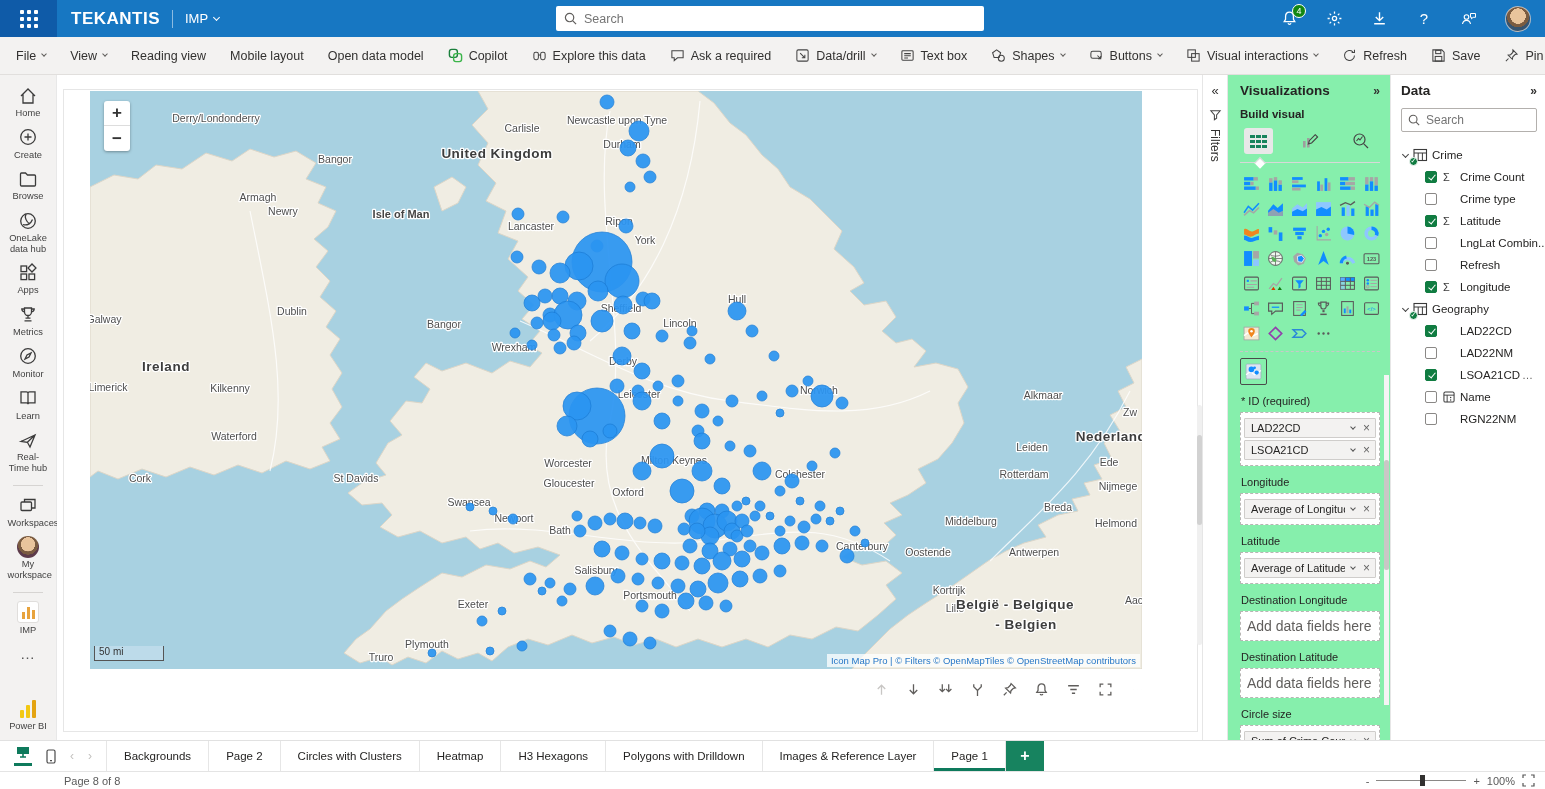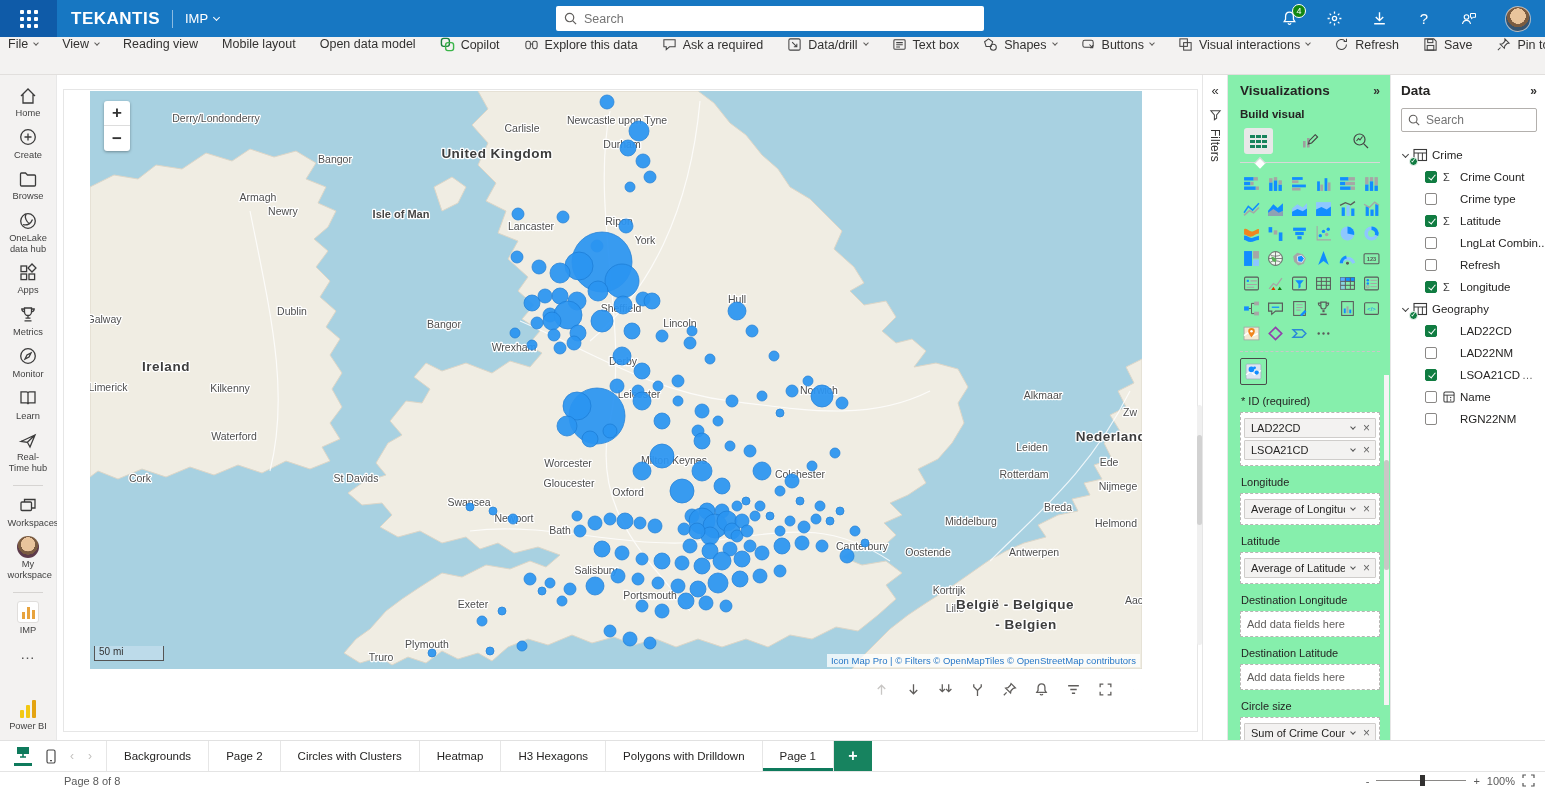--- a/index.html
+++ b/index.html
@@ -14,21 +14,21 @@
   #wsname{font-size:13px;display:flex;align-items:center}
   .chv{display:inline-block;width:5px;height:5px;border-right:1.4px solid currentColor;border-bottom:1.4px solid currentColor;transform:rotate(45deg);margin-left:6px;margin-top:-3px}
   #hsearch{position:absolute;left:556px;top:6px;width:428px;height:25px;background:#fff;border-radius:2px;display:flex;align-items:center;padding:0 8px;color:#605e5c}
   #hsearch svg{margin-right:7px}
   #hsearch input{border:none;outline:none;font-size:12.5px;flex:1;color:#323130;font-family:"Liberation Sans",sans-serif}
   #hicons{margin-left:auto;display:flex;align-items:center;gap:27px;margin-right:14px}
   .hic{position:relative;width:18px;height:18px;display:flex;align-items:center;justify-content:center;cursor:pointer}
   .badge{position:absolute;top:-6px;right:-8px;background:#128712;border:1.5px solid #fff;color:#fff;font-size:9px;width:14px;height:14px;border-radius:50%;display:flex;align-items:center;justify-content:center}
   #avatar{width:26px;height:26px;border-radius:50%;background:radial-gradient(circle at 50% 38%,#e9c49c 0 40%,#7a5b40 41% 58%,#37536e 59%);border:1px solid rgba(255,255,255,.6);cursor:pointer}
   
-  #ribbon{height:38px;background:#f3f2f1;border-bottom:1px solid #e1dfdd;display:flex;align-items:flex-start;padding-left:8px;gap:24px;font-size:12.5px;color:#323130;white-space:nowrap;overflow:hidden}
+  #ribbon{height:38px;background:#f3f2f1;border-bottom:1px solid #e1dfdd;display:flex;align-items:center;padding-left:16px;gap:24px;font-size:12.5px;color:#323130;white-space:nowrap;overflow:hidden}
   .tbi{display:flex;align-items:center;cursor:pointer;flex:none}
   .tbi .ic{margin-right:6px;display:flex;align-items:center}
   .tbi .chv{color:#605e5c;width:4px;height:4px}
   
   #main{display:flex;height:665px}
   #rail{width:57px;background:#f3f2f1;border-right:1px solid #e8e8e8;display:flex;flex-direction:column;align-items:center;padding-top:10px;flex:none}
   .ritem{width:41px;text-align:center;font-size:9.3px;line-height:1.15;color:#424242;margin-bottom:8px;cursor:pointer}
   .ritem .rico{height:21px;display:flex;align-items:center;justify-content:center;margin-bottom:2px;color:#3b3b3b}
   .rdiv{width:30px;height:1px;background:#d6d4d2;margin:3px 0 9px}
   .rbottom{margin-top:auto;}
@@ -71,21 +71,21 @@
   #gallery{display:grid;grid-template-columns:repeat(6,1fr);row-gap:4px;column-gap:2px;margin-top:10px}
   .gtile{width:22px;height:21px;display:flex;align-items:center;justify-content:center;cursor:pointer;border-radius:2px}
   #galdiv{border-top:1px dashed #c8c8c8;margin:7px 0 6px}
   .activetile{width:27px;height:27px;border:1px solid #4a4a4a;border-radius:2px;display:flex;align-items:center;justify-content:center;cursor:pointer}
   .welllabel{font-size:11px;color:#252423;margin:10px 1px 5px}
   .well{border:1px dashed #b8b6b4;padding:3px;background:#fff;border-radius:1px}
   .chip{display:flex;align-items:center;height:20px;background:#f3f2f1;border:1px solid #cfcdcb;padding:0 5px 0 6px;font-size:11px;color:#252423;margin:2px 0;border-radius:1px;cursor:pointer}
   .chip .nm{flex:1;overflow:hidden;white-space:nowrap}
   .chip .chv{width:4px;height:4px;color:#555;margin-right:8px}
   .chip .x{color:#666;font-size:12px;line-height:1}
-  .ph{font-size:11px;color:#605e5c;padding:3px 3px}
+  .ph{font-size:14px;color:#605e5c;padding:3px 3px}
   #vizscroll{position:absolute;right:1px;top:300px;width:5px;height:330px;background:#f4f4f4}
   #vizscroll i{display:block;width:5px;height:110px;background:#c9c7c5;border-radius:3px;margin-top:85px}
   
   #datapanel{width:155px;background:#fff;border-left:1px solid #e6e6e6;padding:8px 8px 0 10px;flex:none;overflow:hidden}
   #dsearch{display:flex;align-items:center;border:1px solid #b3b0ad;border-radius:2px;height:24px;padding:0 6px;margin:10px 0 12px;color:#605e5c}
   #dsearch input{border:none;outline:none;font-size:12px;width:100px;margin-left:6px;color:#323130;font-family:"Liberation Sans",sans-serif}
   .trow{display:flex;align-items:center;height:22px;font-size:11.5px;color:#252423;cursor:pointer;white-space:nowrap}
   .trow .tchv{width:5px;height:5px;border-right:1.2px solid #444;border-bottom:1.2px solid #444;transform:rotate(45deg);margin:0 5px 2px 2px;flex:none}
   .ticon{position:relative;width:16px;height:15px;margin-right:3px;flex:none}
   .ticon .tb{position:absolute;left:-4px;bottom:-3px;width:9px;height:9px;background:#107c41;border-radius:50%;color:#fff;font-size:7px;display:flex;align-items:center;justify-content:center;border:1px solid #fff}
@@ -1196,20 +1196,23 @@
       </div>
       <div class="ptab">
         <span>Heatmap</span>
       </div>
       <div class="ptab">
         <span>H3 Hexagons</span>
       </div>
       <div class="ptab">
         <span>Polygons with Drilldown</span>
       </div>
+      <div class="ptab">
+        <span>Images &amp; Reference Layer</span>
+      </div>
       <div class="ptab active">
         <span>Page 1</span>
       </div>
     </div>
   <div id="addpage">+</div>
 </div>
 
 <div id="statusbar">
   <span id="pagecount">Page 8 of 8</span>
   <div id="zoomctl">

